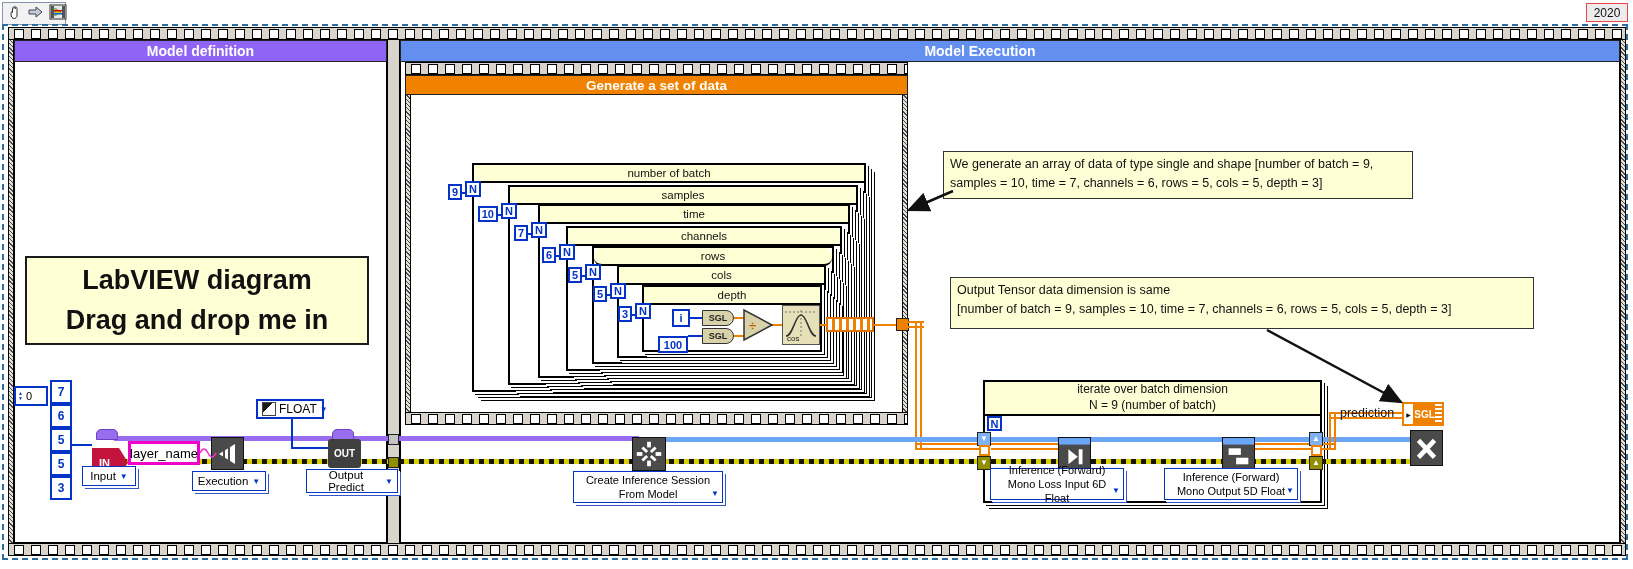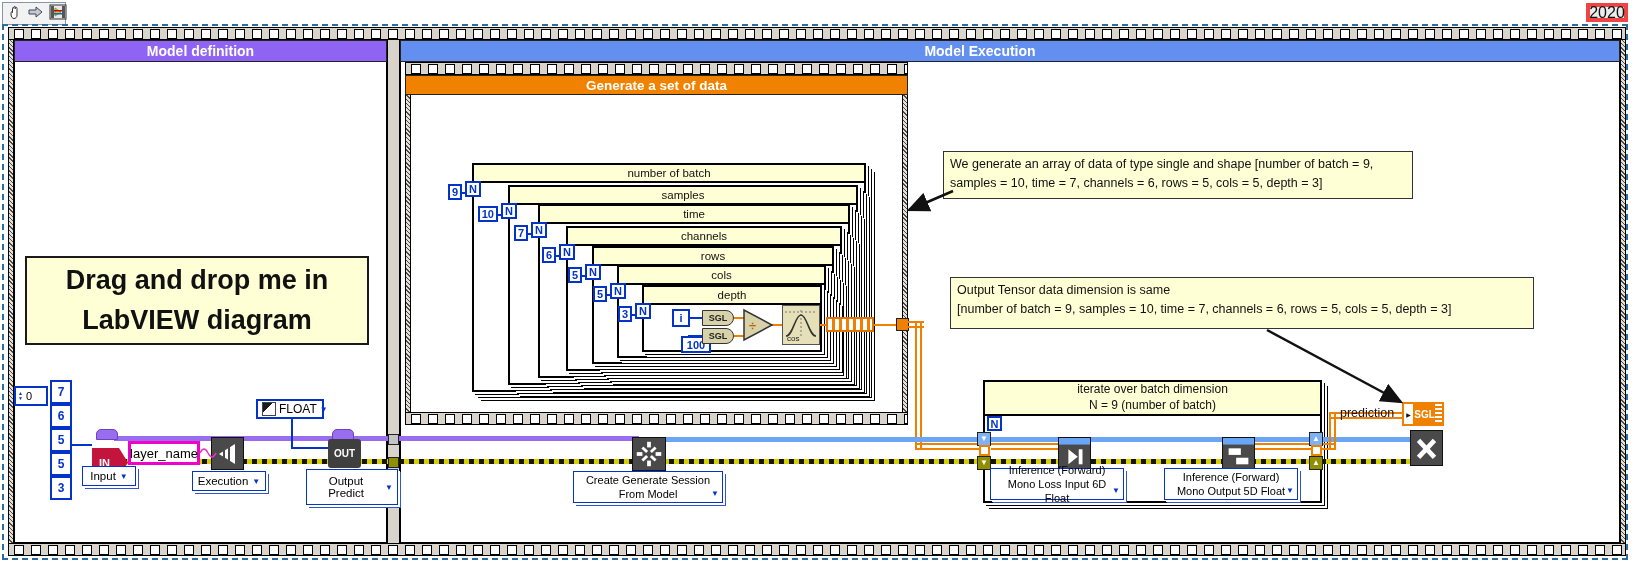--- a/index.html
+++ b/index.html
@@ -93,22 +93,22 @@
   .arr-idx .spin{display:flex;flex-direction:column;font-size:5px;color:#0433C8;line-height:1;margin-right:3px;}
   .arr-cell{position:absolute;background:#fff;border:2px solid #0433C8;box-sizing:border-box;
             display:flex;align-items:center;justify-content:center;font-weight:bold;font-size:12px;color:#0433C8;}
   .predind{position:absolute;display:flex;border:2px solid #F08000;background:#fff;box-sizing:border-box;}
   .predind .tri{width:9px;display:flex;align-items:center;justify-content:center;font-size:6px;color:#111;border-right:1px solid #F08000;}
   .predind .typ{flex:1;background:#F08000;color:#fff;font-weight:bold;font-size:10px;display:flex;align-items:center;justify-content:center;}
   .predind .dots{width:7px;background:repeating-linear-gradient(0deg,#F08000 0 2px,#fff 2px 4px);}
   .freelabel{position:absolute;font-size:12.5px;color:#111;white-space:nowrap;}
   .toolbar{position:absolute;background:#F2F2F2;border:1px solid #8795AC;display:flex;align-items:center;
            gap:5px;padding:2px 4px;box-sizing:border-box;}
-  .yearbox{position:absolute;background:#ECECEC;border:4px solid #ef4444;display:flex;align-items:center;
-           justify-content:center;font-size:16px;color:#111;box-sizing:border-box;}
+  .yearbox{position:absolute;background:#ECECEC;border:1px solid #ef4444;display:flex;align-items:center;
+           justify-content:center;font-size:12px;color:#111;box-sizing:border-box;}
 </style>
 </head>
 <body>
 
 <div class="canvas">
 
   <div class="toolbar" style="left:2px;top:2px;width:64px;height:23px;">
     <span><svg width="16" height="16" viewBox="0 0 16 16">
           <path d="M4 10 C4 7 5.5 7 5.5 8.5 L5.5 4.5 C5.5 3 7 3 7 4.5 L7 3.5 C7 2 8.5 2 8.5 3.5 L8.5 4.5 C8.5 3 10 3 10 4.5 L10 11 C10 13.5 8.5 14.5 7 14.5 C5.5 14.5 4 13 4 10 Z" fill="#fff" stroke="#333" stroke-width="1"></path>
         </svg></span>
@@ -330,22 +330,22 @@
   <div class="frame" style="left:14px;top:40px;width:373px;height:503px;"></div>
   <div class="hdr hdr-def" style="left:14px;top:40px;width:373px;">
       <span>Model definition</span>
     </div>
   <div class="frame" style="left:400px;top:40px;width:1220px;height:503px;"></div>
   <div class="hdr hdr-exec" style="left:400px;top:40px;width:1220px;">
       <span style="margin-right:60px;">Model Execution</span>
     </div>
 
   <div class="bigdrag" style="left:25px;top:256px;width:340px;height:85px;">
+    <span>LabVIEW diagram</span>
     <span>Drag and drop me in</span>
-    <span>LabVIEW diagram</span>
   </div>
 
   <div class="film-h" style="left:405px;top:62px;width:503px;height:13px;">
       <i></i>
       <i></i>
       <i></i>
       <i></i>
       <i></i>
       <i></i>
       <i></i>
@@ -425,21 +425,21 @@
     <div class="bar" style="height:16px;">time</div>
     <span class="term cnt">7</span>
     <span class="term nbox">N</span>
   </div>
   <div class="forloop sh6" style="left:566px;top:226px;width:276px;height:145px;">
     <div class="bar" style="height:16px;">channels</div>
     <span class="term cnt">6</span>
     <span class="term nbox">N</span>
   </div>
   <div class="forloop sh7" style="left:592px;top:246px;width:242px;height:118px;">
-    <div class="bar" style="height:16px;">rows</div>
+    <div class="bar" style="height:16px;border-radius:8px;">rows</div>
     <span class="term cnt">5</span>
     <span class="term nbox">N</span>
   </div>
   <div class="forloop sh7" style="left:617px;top:265px;width:209px;height:93px;">
     <div class="bar" style="height:16px;">cols</div>
     <span class="term cnt">5</span>
     <span class="term nbox">N</span>
   </div>
   <div class="forloop sh7" style="left:642px;top:285px;width:180px;height:67px;">
     <div class="bar" style="height:16px;">depth</div>
@@ -449,21 +449,21 @@
 
   <i class="w w-num" style="left:690px;top:317px;width:12px;height:2px;"></i>
   <i class="w w-num" style="left:688px;top:335px;width:14px;height:2px;"></i>
   <i class="w w-or" style="left:734px;top:317px;width:10px;height:2px;"></i>
   <i class="w w-or" style="left:734px;top:335px;width:10px;height:2px;"></i>
   <i class="w w-or" style="left:772px;top:324px;width:10px;height:2px;"></i>
   <i class="w w-or" style="left:820px;top:324px;width:8px;height:2px;"></i>
   <i class="w w-or" style="left:872px;top:324px;width:26px;height:2px;"></i>
 
   <span class="term" style="left:672px;top:309px;width:18px;height:18px;">i</span>
-  <span class="term" style="left:658px;top:336px;width:30px;height:17px;margin-left:23px;">100</span>
+  <span class="term" style="left:658px;top:336px;width:30px;height:17px;">100</span>
   <span class="tanbox sglconv" style="left:702px;top:310px;width:32px;height:16px;">SGL</span>
   <span class="tanbox sglconv" style="left:702px;top:328px;width:32px;height:16px;">SGL</span>
   <span class="abs" style="left:742px;top:308px;width:32px;height:34px;">
     <svg width="32" height="34" viewBox="0 0 32 34">
         <polygon points="2,2 2,32 30,17" fill="#D8D2AA" stroke="#333" stroke-width="1.5"></polygon>
         <text x="7" y="22" font-size="13" font-weight="bold" fill="#C06000" font-family="Liberation Sans, sans-serif">÷</text>
       </svg>
   </span>
   <div class="cosbox" style="left:782px;top:305px;width:38px;height:40px;">
     <svg width="36" height="38" viewBox="0 0 36 38">
@@ -596,26 +596,26 @@
   </div>
 
   <div class="lbl" style="left:82px;top:466px;width:54px;height:20px;">
     <span>Input</span>
       <span class="dd">▼</span>
   </div>
   <div class="lbl" style="left:192px;top:471px;width:74px;height:20px;">
     <span>Execution</span>
       <span class="dd">▼</span>
   </div>
-  <div class="lbl" style="left:306px;top:469px;width:92px;height:36px;">
+  <div class="lbl" style="left:306px;top:469px;width:92px;height:24px;">
     <span>Output Predict</span>
       <span class="dd">▼</span>
   </div>
   <div class="lbl lbl2" style="left:573px;top:471px;width:150px;height:32px;">
-    <span>Create Generate Session</span>
+    <span>Create Inference Session</span>
     <span>From Model</span>
     <span class="dd">▼</span>
   </div>
   <div class="lbl lbl2" style="left:990px;top:468px;width:134px;height:32px;">
     <span>Inference (Forward)</span>
     <span>Mono Loss Input 6D Float</span>
     <span class="dd">▼</span>
   </div>
   <div class="lbl lbl2" style="left:1164px;top:468px;width:134px;height:32px;">
     <span>Inference (Forward)</span>

